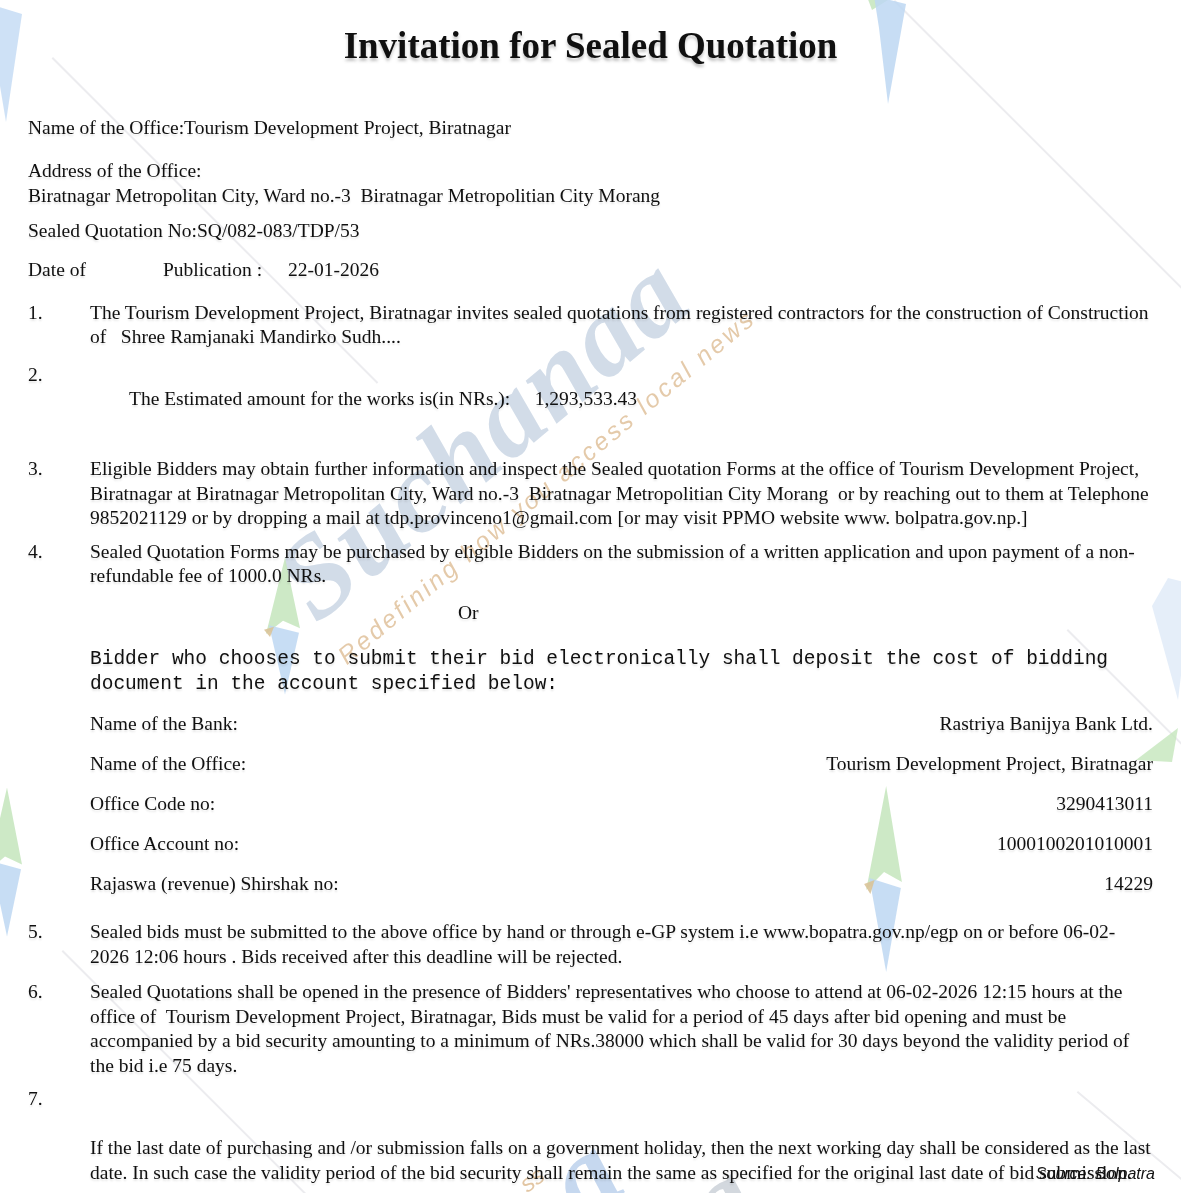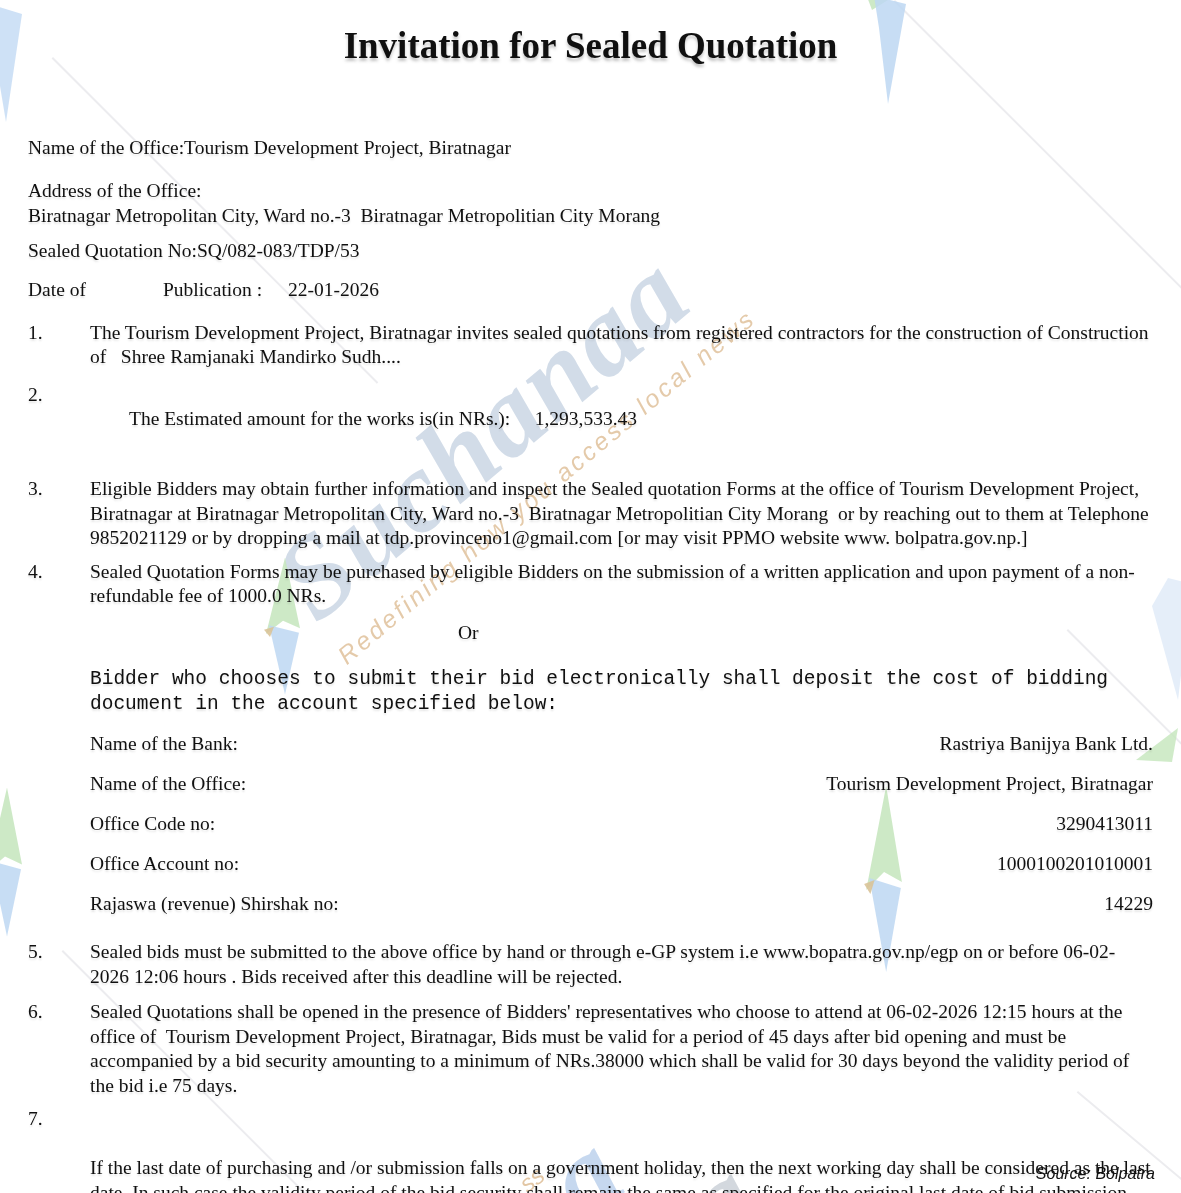--- a/index.html
+++ b/index.html
@@ -59,21 +59,21 @@
     padding:0 28px;
     font-size:19.5px;line-height:24.5px;
     text-shadow:0 2px 2px rgba(70,70,70,.14);
   }
   .title{
     margin-top:22px;height:48px;
     text-align:center;
     font-size:37px;font-weight:bold;line-height:48px;
     text-shadow:0 3px 3px rgba(90,90,90,.35);
   }
-  .hdr-office{margin-top:66px;}
+  .hdr-office{margin-top:46px;}
   .hdr-address{margin-top:17px;line-height:25px;}
   .hdr-quotation{margin-top:11px;}
   .hdr-date{margin-top:15px;}
   .hdr-date .lbl2{display:inline-block;margin-left:77px;}
   .hdr-date .val{display:inline-block;margin-left:26px;}
   .pre{white-space:pre-wrap;}
   .item{display:flex;}
   .item-no{width:62px;flex:none;}
   .item-text{flex:1;white-space:pre-wrap;position:relative;}
   .i1{margin-top:18px;} .i2{margin-top:13px;} .i3{margin-top:21px;}

